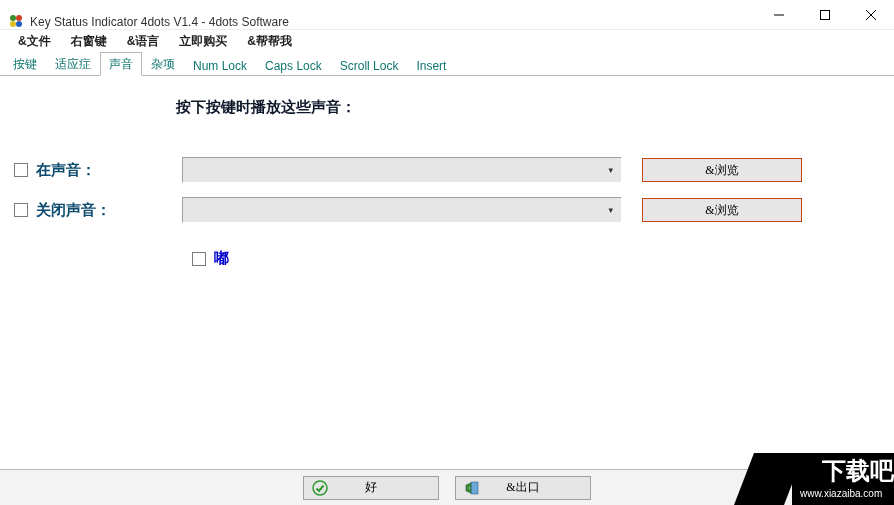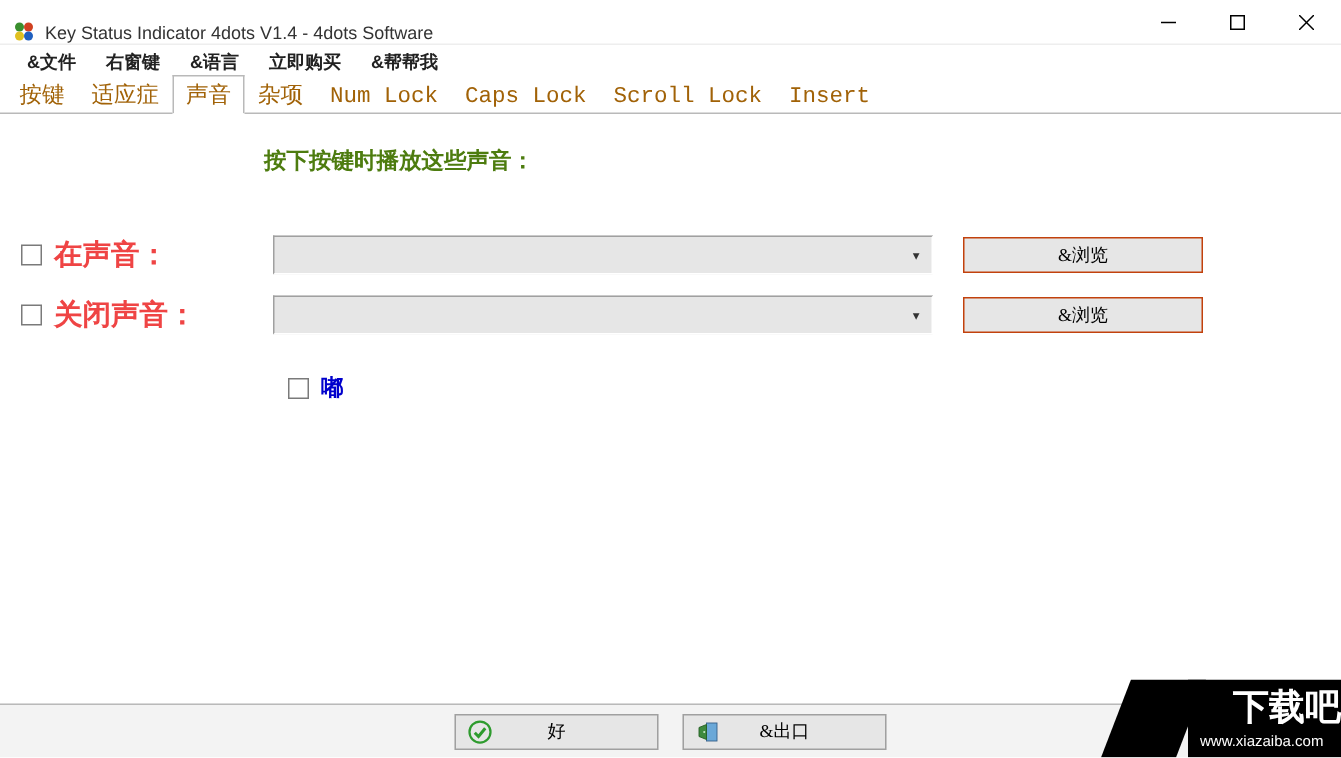--- a/index.html
+++ b/index.html
@@ -56,59 +56,59 @@
   .tabstrip {
     height: 22px;
     display:flex;
     align-items:flex-end;
     padding-left:4px;
     background:#fff;
     border-bottom:1px solid #b9b9b9;
   }
   .tab {
     padding: 3px 8px 2px 8px;
-    font-size:15px;
-    font-family: Liberation Mono, monospace;
-    color:#a16207;
+    font-size:12px;
+    font-family: Liberation Sans, sans-serif;
+    color:#0f766e;
     border:1px solid transparent;
     border-bottom:none;
     position:relative;
   }
   .tab.active {
     background:#fff;
     border:1px solid #b9b9b9;
     border-bottom:1px solid #fff;
     margin-bottom:-1px;
   }
 
   
   .pane {
     position:relative;
     padding: 22px 16px 0 16px;
     height: 380px;
   }
   .pane-header {
-    color:#4d7c0f;
+    color:#0f172a;
     font-size:15px;
     font-weight:700;
     margin-left: 160px;
   }
   .row {
     display:flex;
     align-items:center;
     margin-top: 22px;
   }
   .row .chk {
     width:14px; height:14px;
     border:1px solid #7a7a7a;
     margin-left: -2px;
   }
   .row .lbl {
-    color:#ef4444;
-    font-size:19px;
+    color:#0c4a6e;
+    font-size:15px;
     font-weight:700;
     margin-left:8px;
     width: 140px;
   }
   .combo {
     width: 440px;
     height: 26px;
     background: #e6e6e6;
     border-top:1px solid #a0a0a0;
     border-left:1px solid #a0a0a0;

